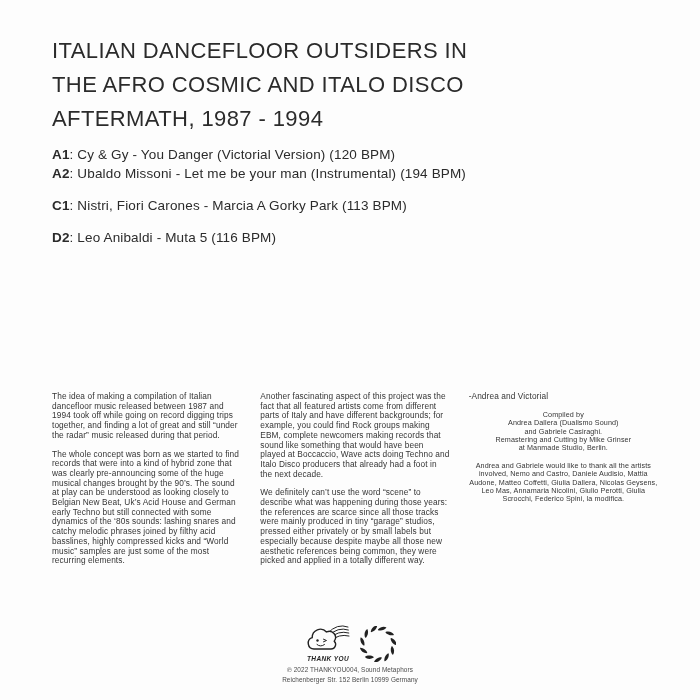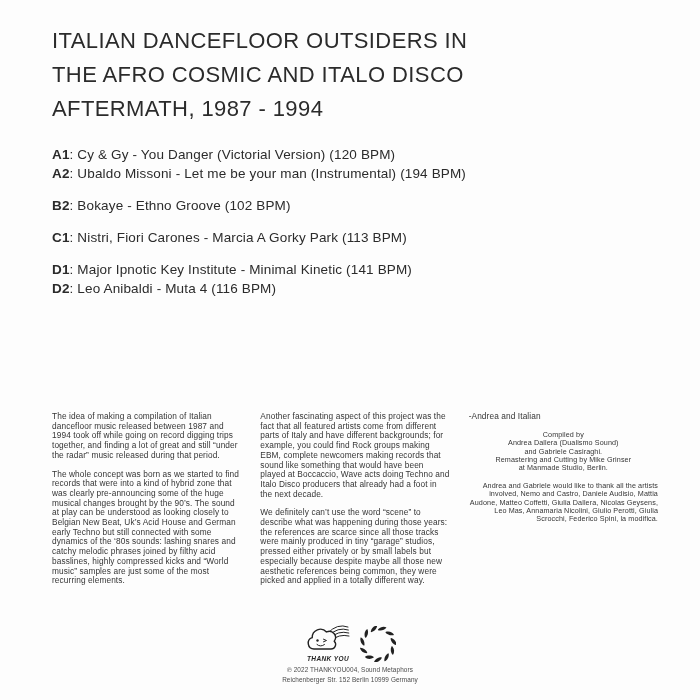--- a/index.html
+++ b/index.html
@@ -9,62 +9,62 @@
     width: 700px;
     height: 700px;
     background: var(--paper, #fdfdfd);
     font-family: "Liberation Sans", "DejaVu Sans", sans-serif;
     color: var(--ink, #2b2b2b);
     overflow: hidden;
   }
   .album-title {
     position: absolute;
     left: 52px;
-    top: 24px;
+    top: 34px;
     font-size: 22px;
     font-weight: 400;
     line-height: 34px;
     letter-spacing: 0.4px;
     white-space: pre-line;
     color: var(--ink, #2b2b2b);
   }
   .tracklist {
     position: absolute;
     left: 52px;
     top: 145px;
     font-size: 13.5px;
     line-height: 19px;
     letter-spacing: 0.15px;
   }
   .track-group { margin-bottom: 13px; }
   .track-pos { font-weight: 700; text-align: center; }
   .liner-notes {
     position: absolute;
     left: 52px;
-    top: 412px;
+    top: 392px;
     width: 606px;
     display: flex;
     gap: 19px;
     font-size: 8.3px;
     line-height: 9.7px;
     letter-spacing: 0.1px;
     color: #353535;
   }
   .liner-col { width: 193px; }
   .liner-col p { margin: 0 0 9px 0; }
   .signature { margin-top: 9px; }
   .credits-block {
     text-align: center;
     font-size: 7.2px;
     line-height: 8.4px;
     white-space: pre-line;
   }
   .thanks-block {
     margin-top: 9px;
-    text-align: right;
+    text-align: center;
     font-size: 7.2px;
     line-height: 8.4px;
   }
   .footer {
     position: absolute;
     left: 0;
     right: 0;
     top: 624px;
     text-align: center;
   }
@@ -101,42 +101,40 @@
   <h1 class="album-title">ITALIAN DANCEFLOOR OUTSIDERS IN
 THE AFRO COSMIC AND ITALO DISCO
 AFTERMATH, 1987 - 1994</h1>
 
   <div class="tracklist">
       <div class="track-group">
         <div class="track"><span class="track-pos">A1</span><span class="track-title">: Cy &amp; Gy - You Danger (Victorial Version) (120 BPM)</span></div>
         <div class="track"><span class="track-pos">A2</span><span class="track-title">: Ubaldo Missoni - Let me be your man (Instrumental) (194 BPM)</span></div>
       </div>
       <div class="track-group">
-        <div class="track"><span class="track-pos">B2</span><span class="track-title">: Bokaye - Ethno Groove (102 BPM)</span></div>
       </div>
       <div class="track-group">
         <div class="track"><span class="track-pos">C1</span><span class="track-title">: Nistri, Fiori Carones - Marcia A Gorky Park (113 BPM)</span></div>
       </div>
       <div class="track-group">
-        <div class="track"><span class="track-pos">D1</span><span class="track-title">: Major Ipnotic Key Institute - Minimal Kinetic (141 BPM)</span></div>
-        <div class="track"><span class="track-pos">D2</span><span class="track-title">: Leo Anibaldi - Muta 4 (116 BPM)</span></div>
+        <div class="track"><span class="track-pos">D2</span><span class="track-title">: Leo Anibaldi - Muta 5 (116 BPM)</span></div>
       </div>
     </div>
 
   <div class="liner-notes">
     <div class="liner-col">
       <p>The idea of making a compilation of Italian dancefloor music released between 1987 and 1994 took off while going on record digging trips together, and finding a lot of great and still “under the radar” music released during that period.</p>
       <p>The whole concept was born as we started to find records that were into a kind of hybrid zone that was clearly pre-announcing some of the huge musical changes brought by the 90’s. The sound at play can be understood as looking closely to Belgian New Beat, Uk’s Acid House and German early Techno but still connected with some dynamics of the ‘80s sounds: lashing snares and catchy melodic phrases joined by filthy acid basslines, highly compressed kicks and “World music” samples are just some of the most recurring elements.</p>
     </div>
     <div class="liner-col">
       <p>Another fascinating aspect of this project was the fact that all featured artists come from different parts of Italy and have different backgrounds; for example, you could find Rock groups making EBM, complete newcomers making records that sound like something that would have been played at Boccaccio, Wave acts doing Techno and Italo Disco producers that already had a foot in the next decade.</p>
       <p>We definitely can’t use the word “scene” to describe what was happening during those years: the references are scarce since all those tracks were mainly produced in tiny “garage” studios, pressed either privately or by small labels but especially because despite maybe all those new aesthetic references being common, they were picked and applied in a totally different way.</p>
     </div>
     <div class="liner-col">
-      <p class="signature">-Andrea and Italian</p>
+      <p class="signature">-Andrea and Victorial</p>
       <div class="credits-block">Compiled by
 Andrea Dallera (Dualismo Sound)
 and Gabriele Casiraghi.
 Remastering and Cutting by Mike Grinser
 at Manmade Studio, Berlin.</div>
       <div class="thanks-block">Andrea and Gabriele would like to thank all the artists involved, Nemo and Castro, Daniele Audisio, Mattia Audone, Matteo Coffetti, Giulia Dallera, Nicolas Geysens, Leo Mas, Annamaria Nicolini, Giulio Perotti, Giulia Scrocchi, Federico Spini, la modifica.</div>
     </div>
   </div>
 
   <div class="footer">

